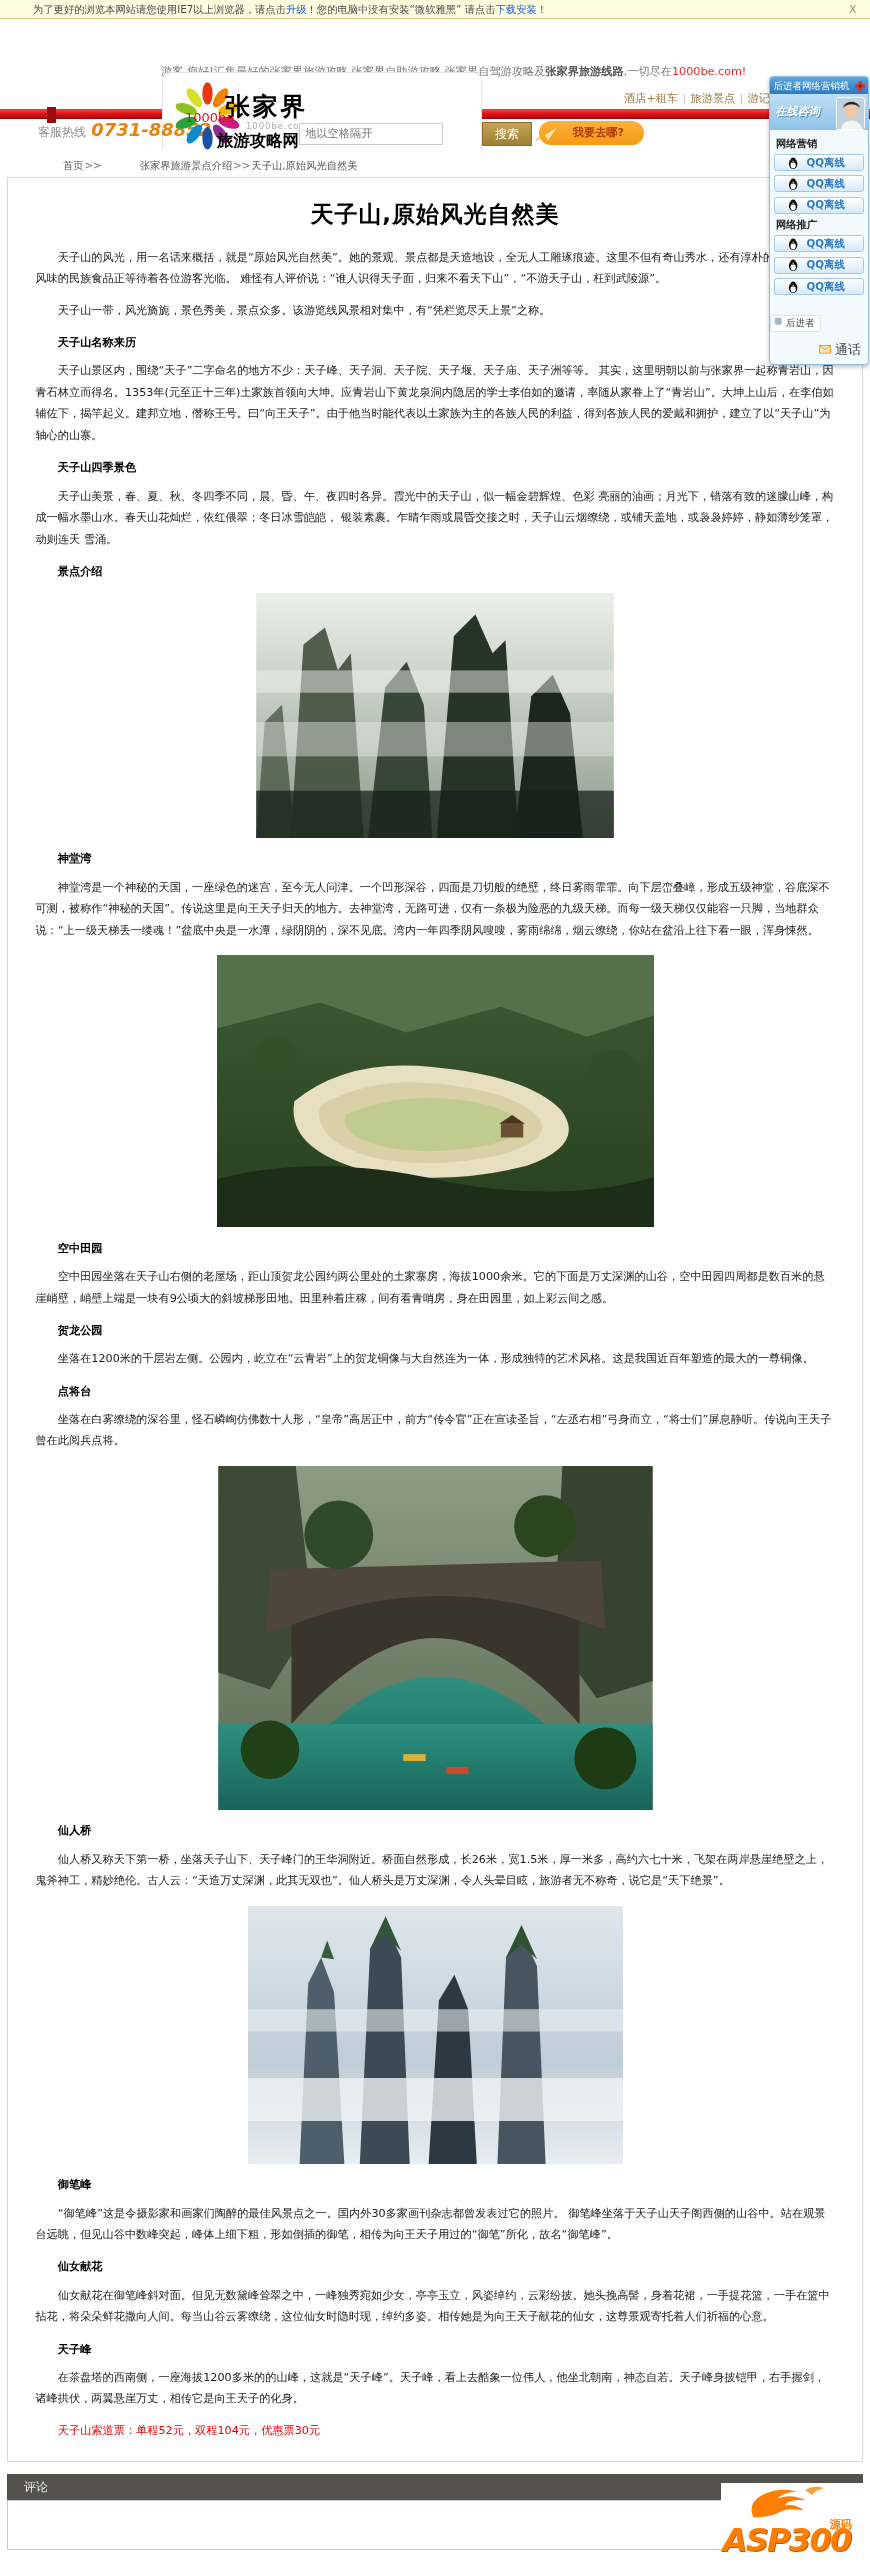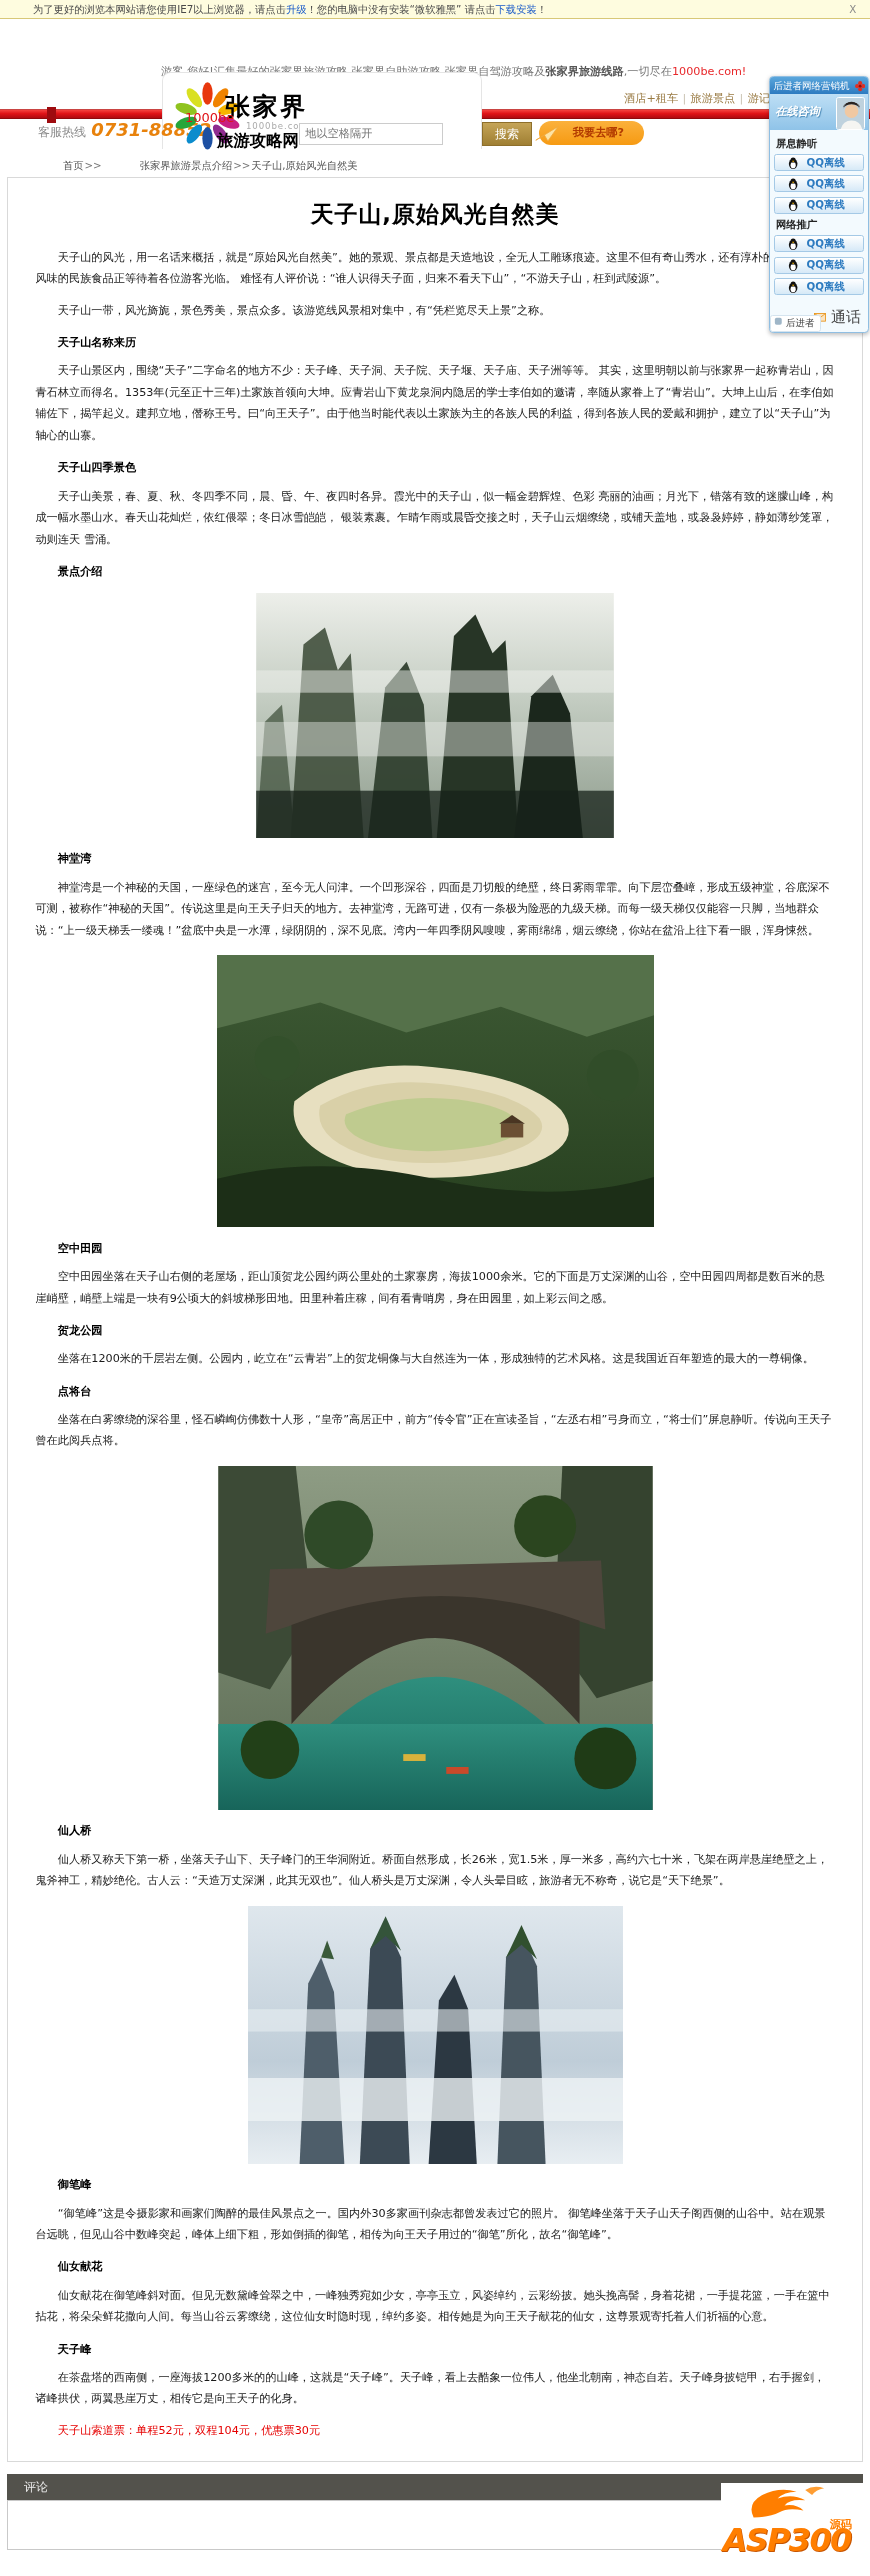--- a/index.html
+++ b/index.html
@@ -59,21 +59,21 @@
   .qq-consult .txt { position:absolute; left:5.2px; top:10.3px; color:#fff; font-weight:bold; font-size:11.2px;
                      text-shadow:0.9px 0.9px 0.9px #4A8AB8; font-style:italic; }
   .qq-consult .avatar { position:absolute; right:3.4px; top:2.6px; width:29px; height:33px; border-radius:2.6px;
                         overflow:hidden; border:0.9px solid #fff; }
   .qq-body { padding:3.4px 4.3px 5.2px; }
   .qq-sec { font-size:10.3px; font-weight:bold; color:#222; margin:3.4px 0 3.4px 1.7px; }
   .qq-btn { display:flex; align-items:center; width:100%; height:17px; margin-bottom:4.3px;
             background:linear-gradient(180deg,#FFFFFF,#D6E9F7); border:0.9px solid #A4C9E6; border-radius:2.6px;
             color:#2D7BC0; font-weight:bold; font-size:10.3px; cursor:pointer; padding-left:13px; gap:8px;
             font-family:"DejaVu Sans",sans-serif; }
-  .qq-call { text-align:right; font-size:15px; color:#444; padding:3.4px 6.9px 5.2px 0; cursor:pointer; }
+  .qq-call { text-align:right; font-size:13px; color:#444; padding:3.4px 6.9px 5.2px 0; cursor:pointer;margin-top:33px; }
   .qq-tag { position:absolute; left:770px; top:315px; z-index:50; background:#fff; border:0.9px solid #D5E4EF;
             border-radius:2.6px; font-size:9.5px; color:#444; padding:0.9px 5.2px 0.9px 3.4px; cursor:pointer; }
   
   .content-box { margin:0 6.9px; border:0.9px solid #D9D9D9; background:#fff; padding:12px 27.5px 8.6px; }
   .art-title { text-align:center; font-size:23px; font-weight:bold; color:#000; letter-spacing:0.9px;
                margin:8.6px 0 17px; }
   .content-box p { font-size:11.2px; line-height:21.5px; color:#1a1a1a; text-indent:2em; margin:10.3px 0; }
   .sec-h { font-size:11.2px; font-weight:bold; color:#000; margin:13.8px 0 3.4px; text-indent:2em; }
   .photo { display:block; margin:13.8px auto; }
   .ticket { color:#E60000 !important; }
@@ -167,21 +167,21 @@
       <svg width="29" height="33" viewBox="0 0 34 38">
           <rect width="34" height="38" fill="#BFD2DE"></rect>
           <circle cx="17" cy="15" r="8" fill="#F0C8A2"></circle>
           <path d="M8 12 Q9 4 17 4 Q25 4 26 12 Q26 8 17 7 Q8 8 8 12 Z" fill="#2B2320"></path>
           <path d="M7 13 Q7 6 17 5 Q27 6 27 13 L27 10 Q25 5 17 5 Q9 5 7 10 Z" fill="#2B2320"></path>
           <path d="M4 38 Q6 26 17 26 Q28 26 30 38 Z" fill="#F5F5F2"></path>
         </svg>
     </span>
   </div>
   <div class="qq-body">
-    <div class="qq-sec">屏息静听</div>
+    <div class="qq-sec">网络营销</div>
     <button class="qq-btn">
       <svg width="10.3" height="12" viewBox="0 0 12 14">
           <ellipse cx="6" cy="8" rx="5" ry="6" fill="#111"></ellipse>
           <ellipse cx="6" cy="9.5" rx="3" ry="3.6" fill="#fff"></ellipse>
           <circle cx="6" cy="3.5" r="3" fill="#111"></circle>
           <path d="M4.5 4.5 L7.5 4.5 L6 6 Z" fill="#F7B500"></path>
         </svg>
       <span>QQ离线</span>
     </button>
     <button class="qq-btn">

